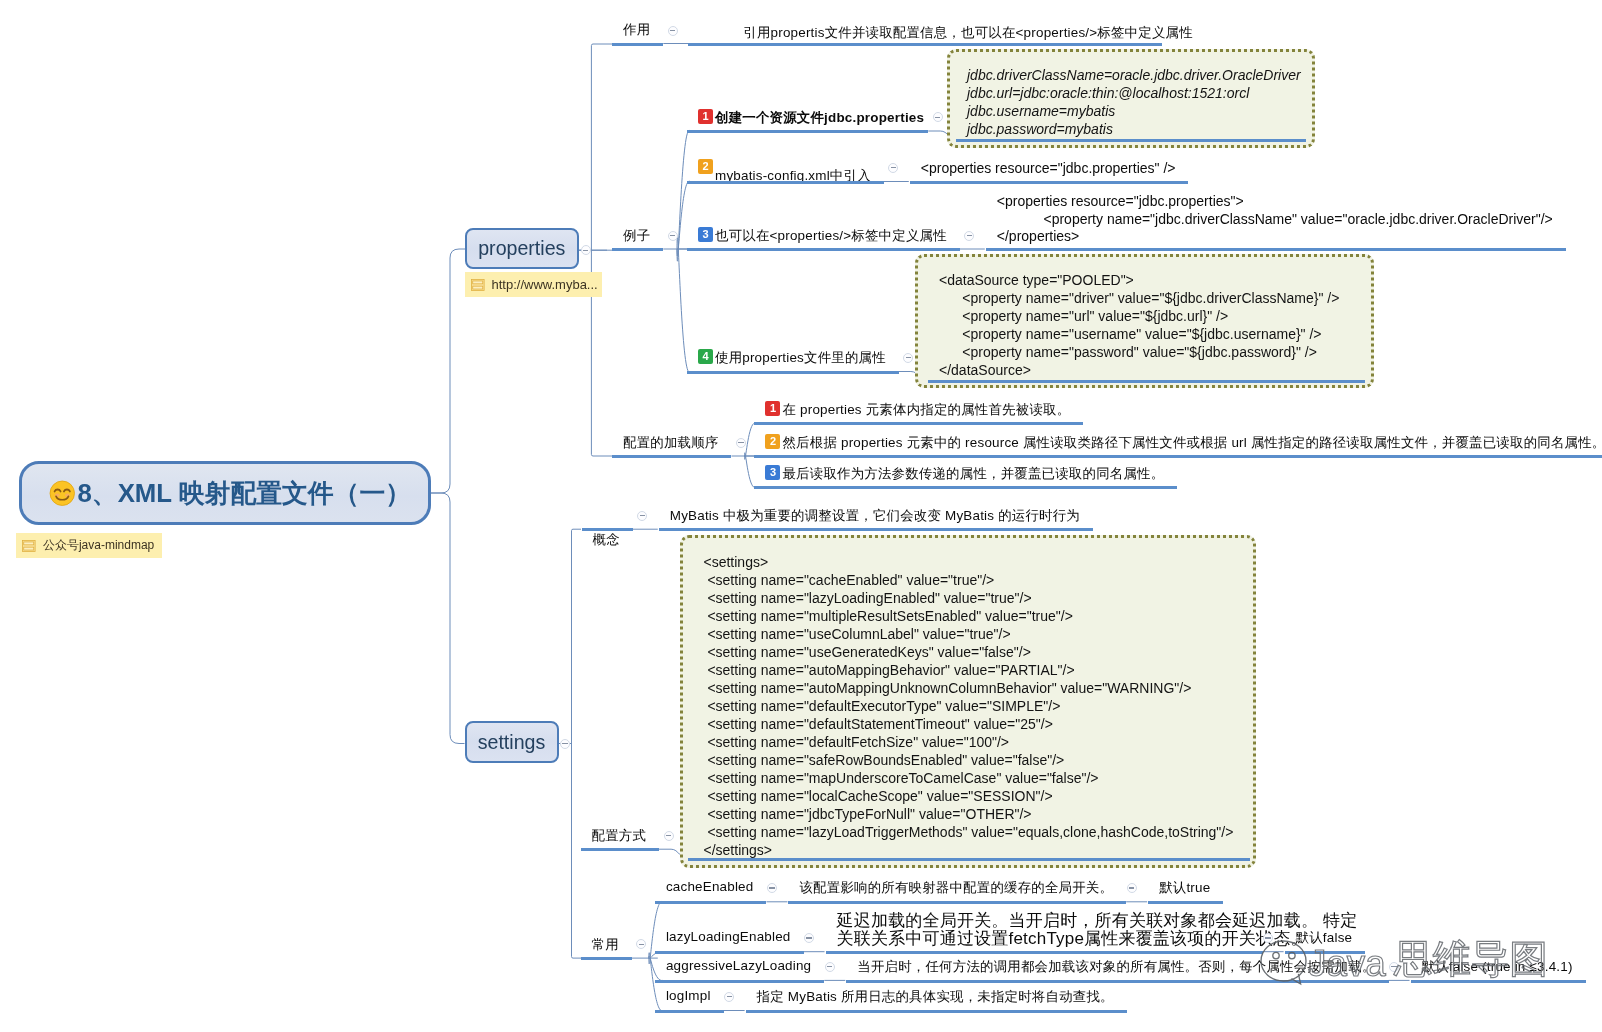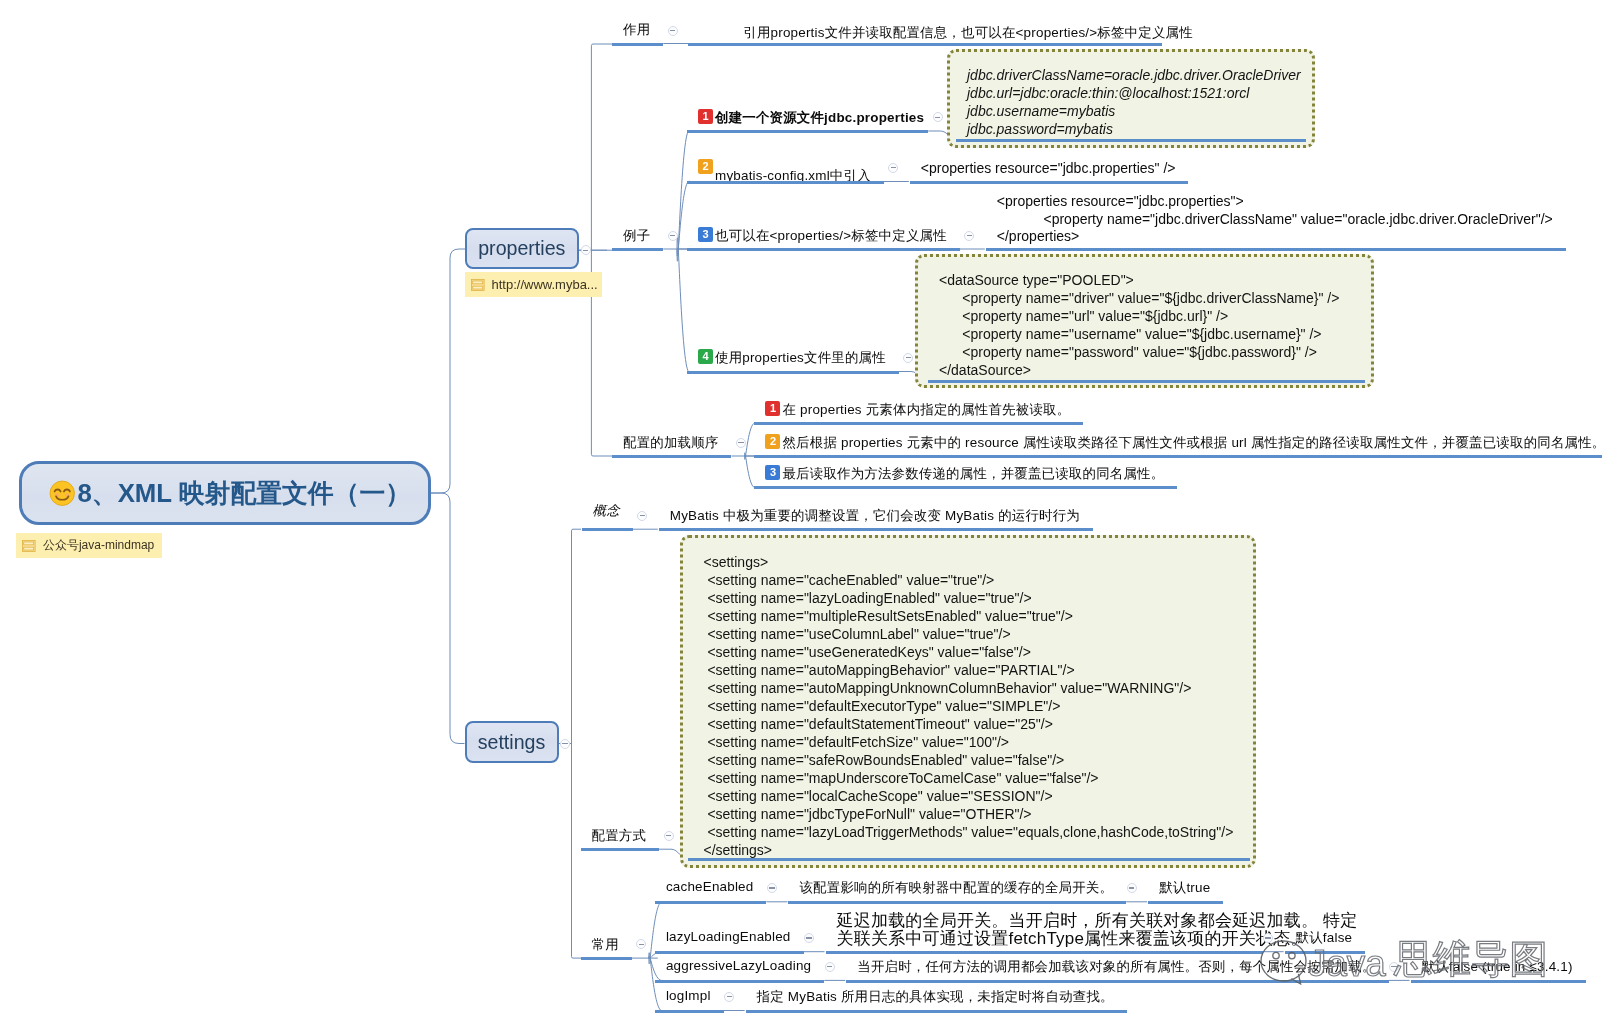--- a/index.html
+++ b/index.html
@@ -205,21 +205,21 @@
       </div>
       <div class="badge" style="left:765.46875px;top:400.8px;background:#e0312e;">1</div>
       <div class="lbl" style="left:782.46875px;top:400.8px;">在 properties 元素体内指定的属性首先被读取。</div>
       <div class="uline" style="left:754.46875px;top:422.40000000000003px;width:328.828125px;"></div>
       <div class="badge" style="left:765.46875px;top:433.5px;background:#f0a11e;">2</div>
       <div class="lbl" style="left:782.46875px;top:433.5px;">然后根据 properties 元素中的 resource 属性读取类路径下属性文件或根据 url 属性指定的路径读取属性文件，并覆盖已读取的同名属性。</div>
       <div class="uline" style="left:754.46875px;top:455.1px;width:864.015625px;"></div>
       <div class="badge" style="left:765.46875px;top:464.8px;background:#3a7bd5;">3</div>
       <div class="lbl" style="left:782.46875px;top:464.8px;">最后读取作为方法参数传递的属性，并覆盖已读取的同名属性。</div>
       <div class="uline" style="left:754.46875px;top:486.40000000000003px;width:422.859375px;"></div>
-      <div class="lbl" style="left:592.5px;top:502px;font-style:italic;">概念</div>
+      <div class="lbl" style="left:592.5px;top:531px;">概念</div>
       <div class="uline" style="left:581.5px;top:528.3000000000001px;width:51.28125px;"></div>
       <div class="circ" style="left:637.28125px;top:510.5px;">
         <i></i>
       </div>
       <div class="lbl" style="left:669.78125px;top:506.70000000000005px;">MyBatis 中极为重要的调整设置，它们会改变 MyBatis 的运行时行为</div>
       <div class="uline" style="left:658.78125px;top:528.3000000000001px;width:434.203125px;"></div>
       <div class="lbl" style="left:591.5px;top:826.7px;">配置方式</div>
       <div class="uline" style="left:580.5px;top:848.3000000000001px;width:78.5625px;"></div>
       <div class="circ" style="left:663.5625px;top:830.5px;">
         <i></i>

